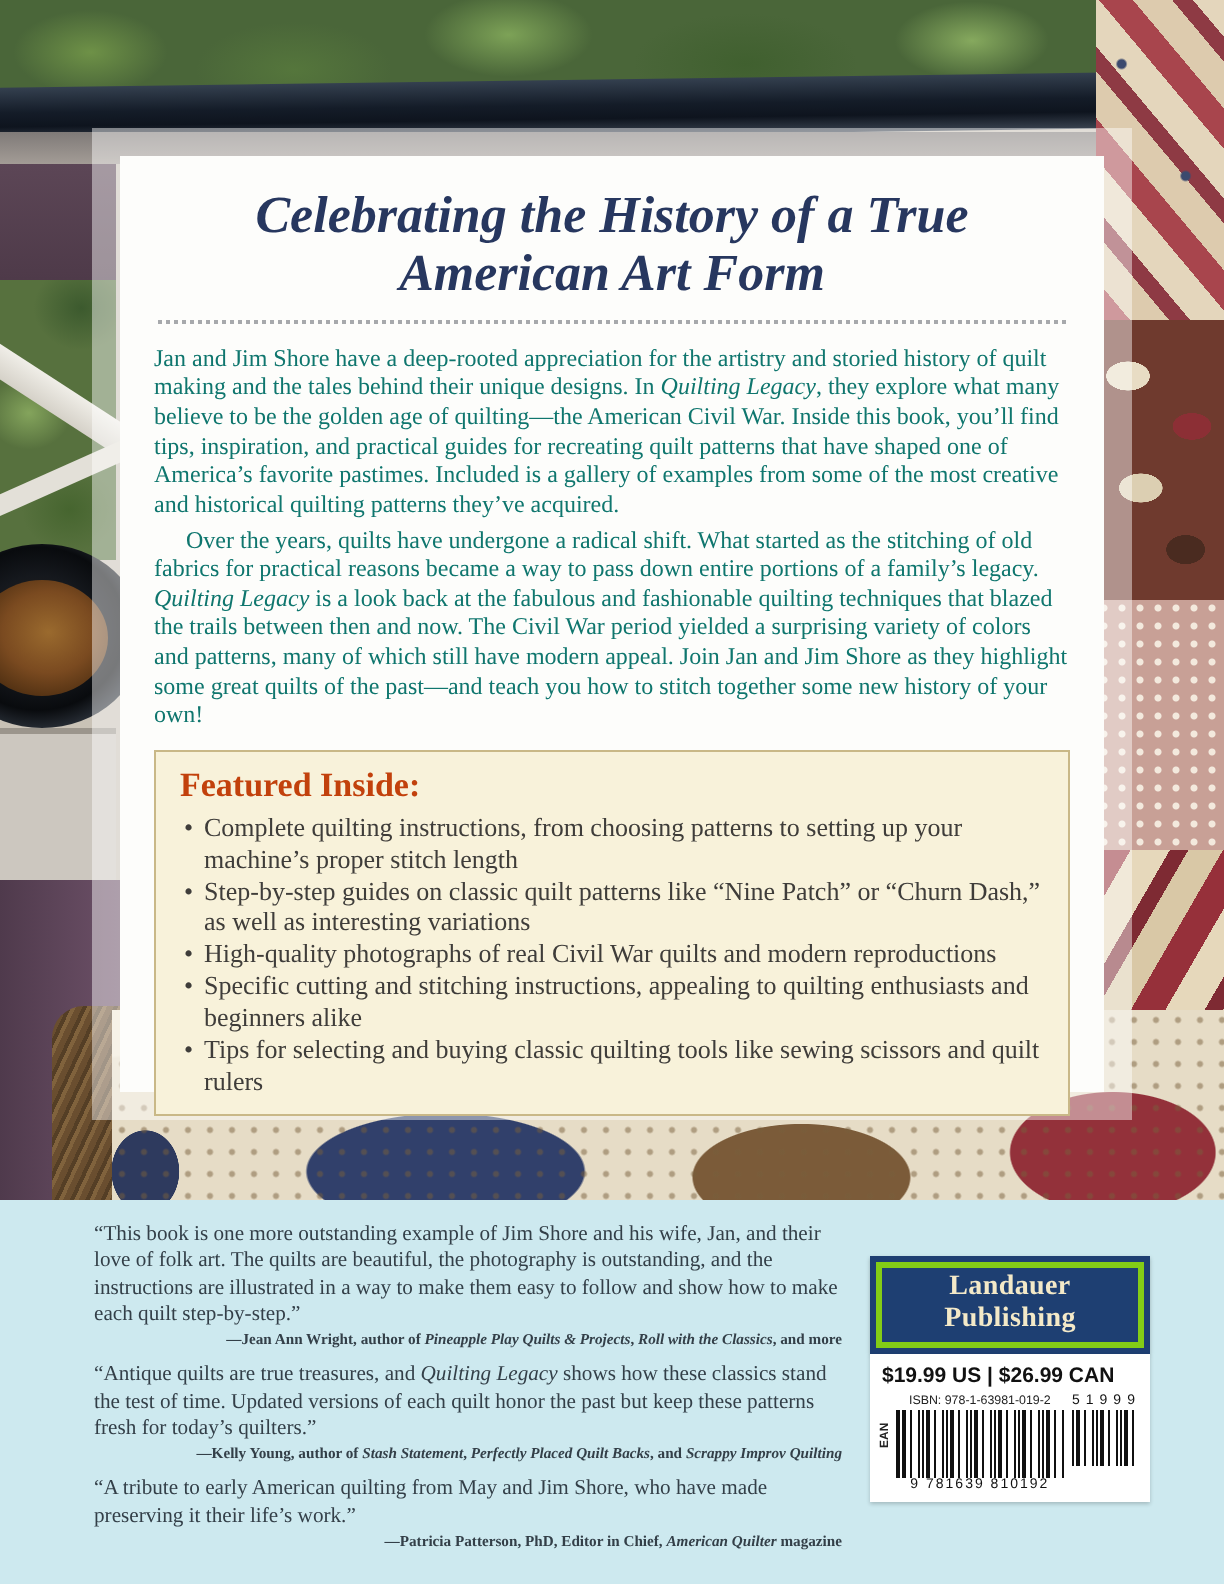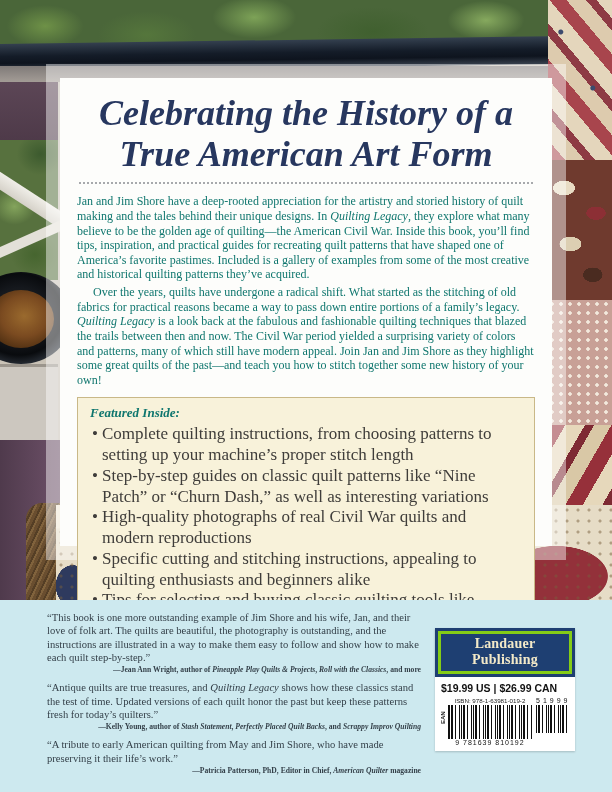--- a/index.html
+++ b/index.html
@@ -58,29 +58,29 @@
       radial-gradient(circle 1.5px at 5px 5px, rgba(120,95,60,0.5) 0 1px, rgba(0,0,0,0) 2px),
       radial-gradient(ellipse 28px 34px at 3% 85%, #2e3a5e 0 60%, rgba(0,0,0,0) 61%),
       radial-gradient(ellipse 115px 48px at 30% 85%, #31406b 0 60%, rgba(0,0,0,0) 61%),
       radial-gradient(ellipse 90px 44px at 62% 88%, #7b5b39 0 60%, rgba(0,0,0,0) 61%),
       radial-gradient(ellipse 85px 50px at 90% 75%, #93313a 0 60%, rgba(0,0,0,0) 61%);
     background-size:auto,11px 11px,auto,auto,auto,auto;}
 
   
   .card-outer{position:absolute;left:46px;top:64px;width:520px;height:496px;background:rgba(255,255,255,0.45);}
   .card{position:absolute;left:14px;top:14px;right:14px;bottom:14px;background:#fdfdfb;padding:13px 17px 10px;box-sizing:border-box;}
-  .headline{margin:2px auto 8px;max-width:432px;text-align:center;font-size:36px;line-height:1.13;
+  .headline{margin:2px auto 8px;max-width:432px;text-align:center;font-size:26px;line-height:1.13;
     font-weight:bold;font-style:italic;color:#27375f;}
   .stitch{border-top:2px dotted #a7a9ac;margin:0 2px 10px;}
   .body{margin:0;font-size:12px;line-height:1.22;color:#0f766e;text-align:left;}
   .p2{text-indent:16px;margin-top:3px;}
   .featured{margin-top:10px;background:#f8f2da;border:1px solid #c9b887;padding:7px 12px 8px;}
-  .featured-h{font-size:13px;font-weight:bold;font-style:italic;color:#0f766e;margin:0 0 3px;}
+  .featured-h{font-size:17px;font-weight:bold;color:#c2410c;margin:0 0 3px;}
   .featured ul{margin:0;padding:0;list-style:none;}
-  .featured li{position:relative;padding-left:12px;font-size:17px;line-height:1.22;color:#3f3d3a;}
+  .featured li{position:relative;padding-left:12px;font-size:13px;line-height:1.22;color:#3f3d3a;}
   .featured li::before{content:"•";position:absolute;left:2px;top:0;color:#3f3d3a;}
 
   
   .band{position:absolute;left:15px;top:600px;width:612px;height:162px;background:#cde9ef;}
   .quotes{position:absolute;left:32px;top:11px;width:374px;}
   .quote{margin:0;font-size:10.6px;line-height:1.26;color:#333f48;}
   .attr{margin:1px 0 7px;font-size:7.6px;font-weight:bold;color:#333f48;text-align:right;}
   .pub{position:absolute;left:420px;top:28px;width:140px;}
   .badge{background:#1e3f72;padding:3px;box-shadow:0 1px 2px rgba(0,0,0,0.25);}
   .badge-in{border:3px solid #84cc16;padding:2px 4px 3px;text-align:center;color:#f3e9c8;

